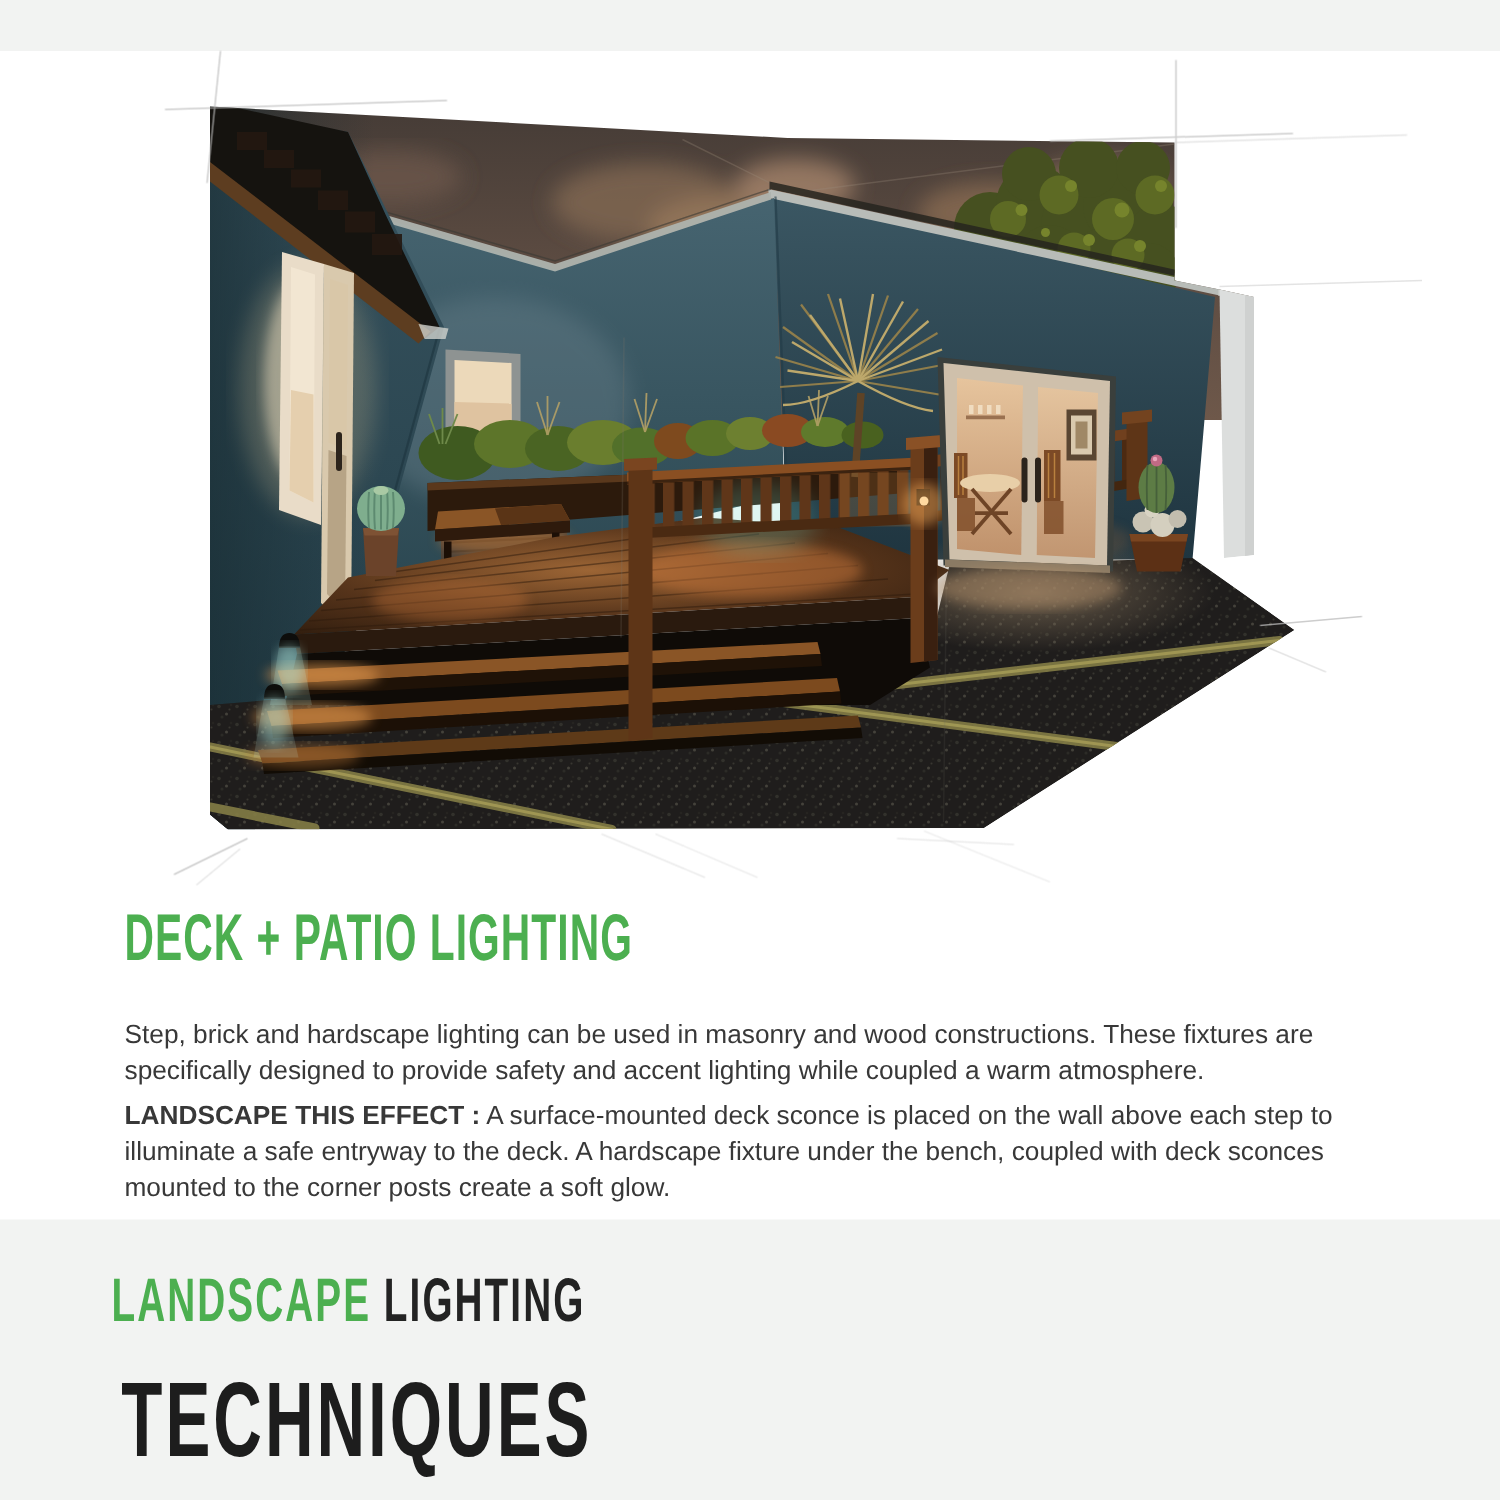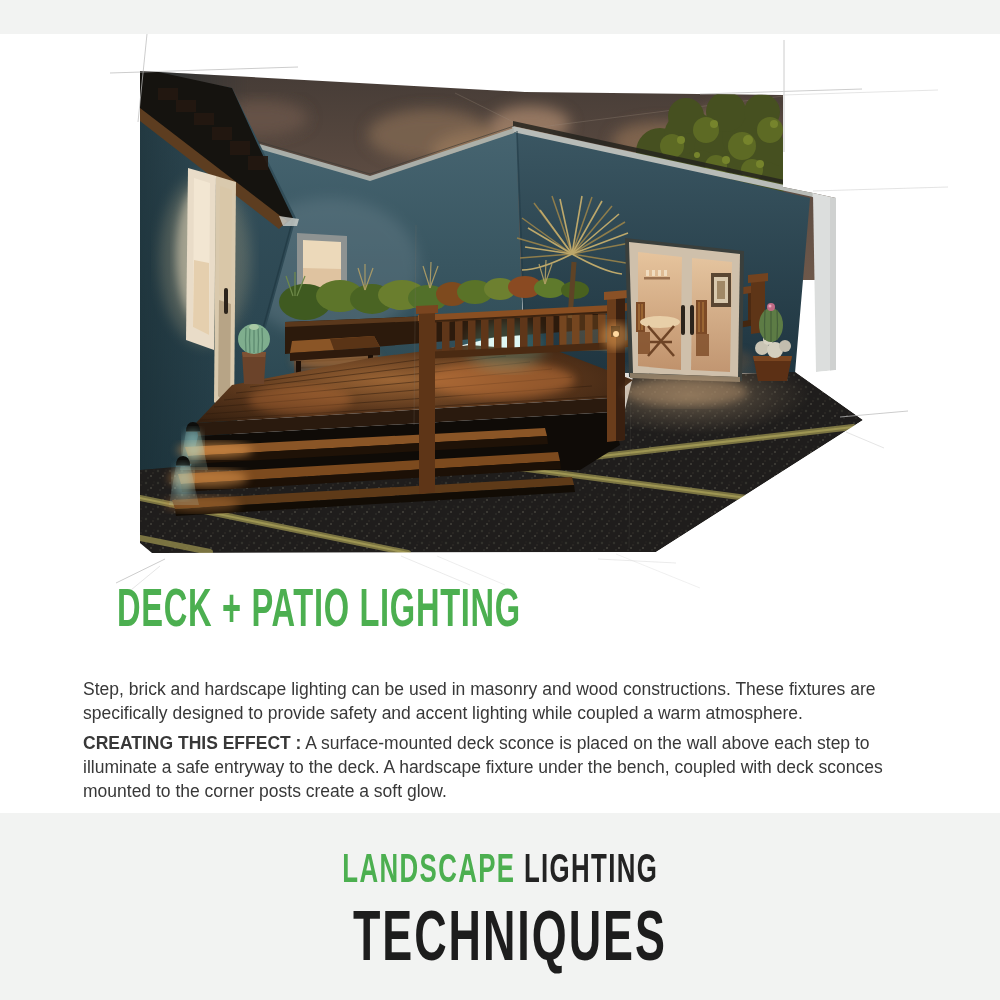--- a/index.html
+++ b/index.html
@@ -1,31 +1,31 @@
 <!DOCTYPE html>
 <html style="--accent_green: #4CAF50; --body_text: #383838; --band_bg: #F2F3F2; --title_dark: #1D1D1D; --sky_brown: #5D4C42; --cloud_peach: #97785C; --wall_teal: #2F4B57; --wall_teal_light: #44626E; --deck_wood: #7A4A26; --glow_warm: #E8A25C; --glow_teal: #9FE0D4; --pavement_dark: #232120; --joint_yellow: #9A9152; --fascia_gray: #B8BCB8; --panel_gray: #DCDEDD;"><head>
 <meta charset="utf-8">
 <style>
   html,body{margin:0;padding:0;background:#ffffff;}
   body{width:1000px;height:1000px;position:relative;overflow:hidden;
        font-family:"Liberation Sans", sans-serif;color:var(--body_text,#383838);}
   .topbar{position:absolute;left:0;top:0;width:1000px;height:34px;background:var(--band_bg,#f2f3f2);}
   .scene{position:absolute;left:0;top:0;width:1000px;height:600px;}
   .textblock{position:absolute;left:83px;width:835px;}
-  .h1{top:580px;color:var(--accent_green,#4caf50);font-weight:700;font-size:48px;white-space:nowrap;margin-left:34px;}
+  .h1{top:604px;color:var(--accent_green,#4caf50);font-weight:700;font-size:40px;white-space:nowrap;}
   .cond{display:inline-block;transform:scale(.68,1.1);transform-origin:0 50%;letter-spacing:1px;}
   .p1{top:659px;font-size:17.5px;line-height:24px;width:800px;}
   .p2{top:713px;font-size:17.5px;line-height:24px;width:808px;}
   .b{font-weight:700;}
-  .footer{position:absolute;left:0;top:813px;width:1000px;height:187px;background:var(--band_bg,#f2f3f2);text-align:center;}
+  .footer{position:absolute;left:0;top:813px;width:1000px;height:187px;background:var(--band_bg,#f2f3f2);text-align:left;}
   .f1{margin-top:34px;font-size:38px;font-weight:700;white-space:nowrap;}
   .f1 .cond2{display:inline-block;transform:scale(.68,1.08);transform-origin:50% 50%;letter-spacing:2px;}
   .green{color:var(--accent_green,#4caf50);}
   .dark{color:#232323;}
-  .f2{margin-top:6px;font-size:68px;font-weight:700;color:var(--title_dark,#1d1d1d);white-space:nowrap;padding-left:20px;}
+  .f2{margin-top:18px;font-size:68px;font-weight:700;color:var(--title_dark,#1d1d1d);white-space:nowrap;}
   .f2 .cond2{display:inline-block;transform:scale(.66,1.04);transform-origin:50% 50%;letter-spacing:3px;}
 </style>
 </head>
 <body>
 
 <div class="topbar"></div>
 
 <svg class="scene" viewBox="0 0 1000 600" role="img" aria-label="Night 3D rendering of a backyard: teal house walls, lit doorway and windows, wooden deck with railing, deck sconces on corner posts, step sconces lighting three wood steps, a bench with hardscape fixture beneath, planter with desert plants and a yucca, french doors glowing warmly onto a dark stone patio with yellow gravel joints, cacti in wood planters">
   <defs>
     <linearGradient id="skyG" x1="0" y1="0" x2="0" y2="1">
@@ -459,21 +459,21 @@
       <path d="M616,554 L700,588" opacity=".3"></path>
   </g>
 </svg>
 
 <div class="textblock h1">
   <span class="cond">DECK + PATIO LIGHTING</span>
 </div>
 
 <p class="textblock p1">Step, brick and hardscape lighting can be used in masonry and wood constructions. These fixtures are specifically designed to provide safety and accent lighting while coupled a warm atmosphere.</p>
 
-<p class="textblock p2"><span class="b">CREATING THIS EFFECT :</span> <span>A surface-mounted deck sconce is placed on the wall above each step to illuminate a safe entryway to the deck. A hardscape fixture under the bench, coupled with deck sconces mounted to the corner posts create a soft glow.</span></p>
+<p class="textblock p2"><span class="b">LANDSCAPE THIS EFFECT :</span> <span>A surface-mounted deck sconce is placed on the wall above each step to illuminate a safe entryway to the deck. A hardscape fixture under the bench, coupled with deck sconces mounted to the corner posts create a soft glow.</span></p>
 
 <div class="footer">
   <div class="f1">
     <span class="cond2"><span class="green">LANDSCAPE</span> <span class="dark">LIGHTING</span></span>
   </div>
   <div class="f2">
     <span class="cond2">TECHNIQUES</span>
   </div>
 </div>
 

